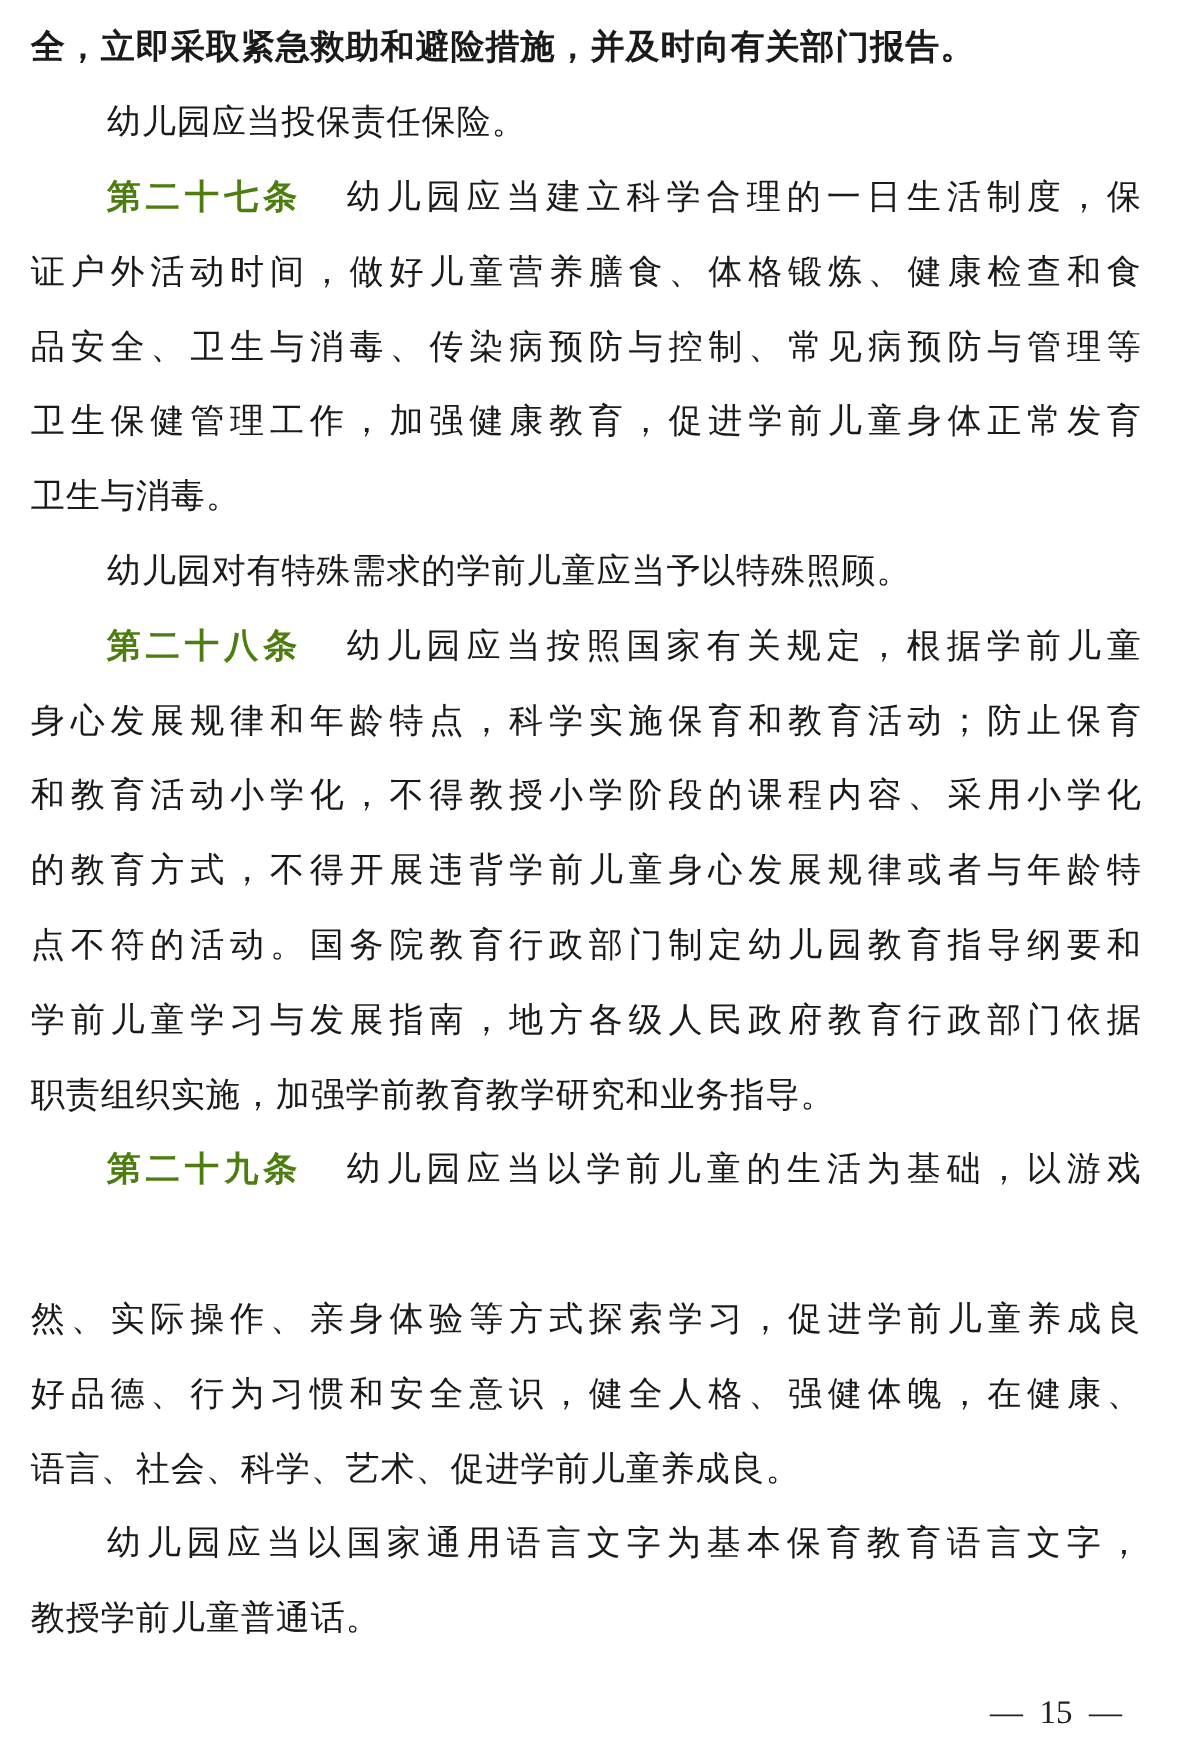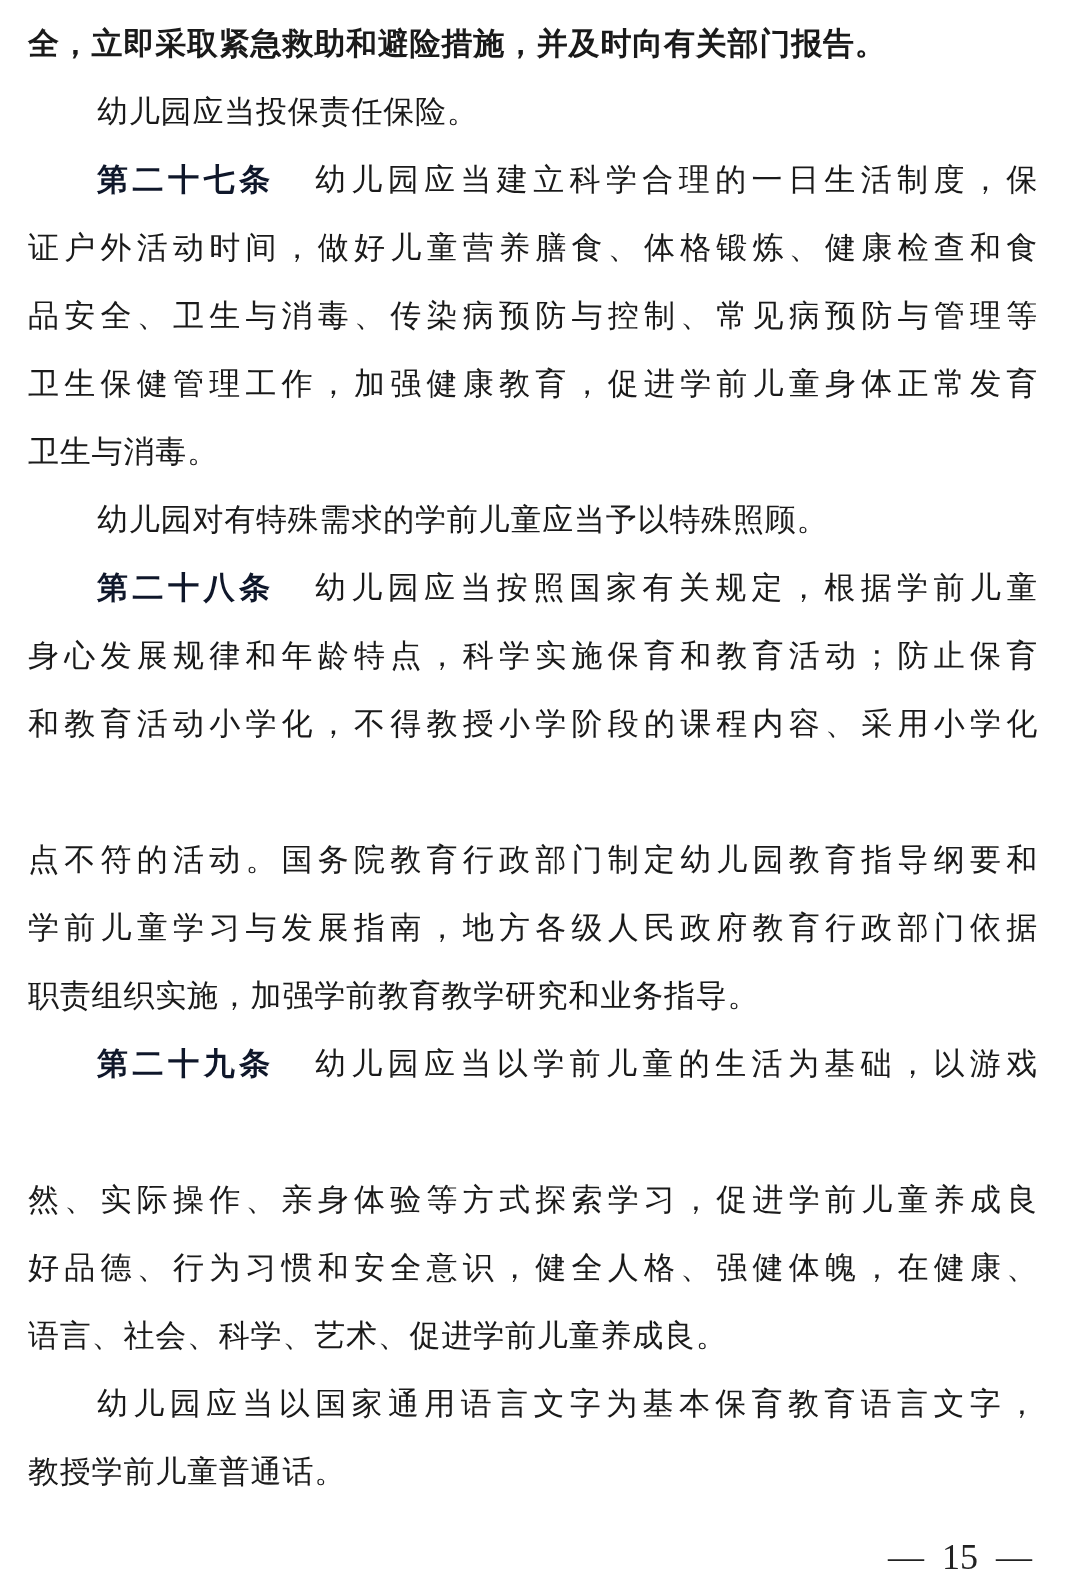--- a/index.html
+++ b/index.html
@@ -12,26 +12,26 @@
   .line {
     position: absolute; left: 28px; width: 1010px; height: 68px;
     font-size: 31px; line-height: 68px; letter-spacing: 0.8px;
     white-space: nowrap;
     text-align: justify; text-align-last: justify;
   }
   .line.last { text-align-last: left; }
   .line.indent { left: 97px; width: 941px; }
   .article-no {
     font-family: Liberation Serif, serif;
-    font-weight: bold; color: #0f172a; letter-spacing: 0; margin-right: 40px;
+    font-weight: bold; color: #4d7c0f; letter-spacing: 0; margin-right: 40px;
   }
   .page-number {
     position: absolute; top: 1532px; left: 880px; width: 160px; height: 50px;
     font-family: "Liberation Serif", "DejaVu Serif", serif;
-    font-size: 36px; line-height: 50px; color: #222; text-align: center;
+    font-size: 30px; line-height: 50px; color: #222; text-align: center;
     white-space: pre;
   }
 </style>
 </head>
 <body>
 
 <div class="page">
 
   <div class="line last" style="top:9px;font-weight:bold;">全，立即采取紧急救助和避险措施，并及时向有关部门报告。</div>
   <div class="line indent last" style="top:77px;">幼儿园应当投保责任保险。</div>
@@ -39,20 +39,21 @@
   <div class="line indent" style="top:145px;"><span class="article-no">第二十七条</span><span>幼儿园应当建立科学合理的一日生活制度，保</span></div>
   <div class="line" style="top:213px;">证户外活动时间，做好儿童营养膳食、体格锻炼、健康检查和食</div>
   <div class="line" style="top:281px;">品安全、卫生与消毒、传染病预防与控制、常见病预防与管理等</div>
   <div class="line" style="top:349px;">卫生保健管理工作，加强健康教育，促进学前儿童身体正常发育</div>
   <div class="line last" style="top:417px;">卫生与消毒。</div>
   <div class="line indent last" style="top:485px;">幼儿园对有特殊需求的学前儿童应当予以特殊照顾。</div>
 
   <div class="line indent" style="top:553px;"><span class="article-no">第二十八条</span><span>幼儿园应当按照国家有关规定，根据学前儿童</span></div>
   <div class="line" style="top:621px;">身心发展规律和年龄特点，科学实施保育和教育活动；防止保育</div>
   <div class="line" style="top:689px;">和教育活动小学化，不得教授小学阶段的课程内容、采用小学化</div>
+  <div class="line" style="top:757px;">的教育方式，不得开展违背学前儿童身心发展规律或者与年龄特</div>
   <div class="line" style="top:825px;">点不符的活动。国务院教育行政部门制定幼儿园教育指导纲要和</div>
   <div class="line" style="top:893px;">学前儿童学习与发展指南，地方各级人民政府教育行政部门依据</div>
   <div class="line last" style="top:961px;">职责组织实施，加强学前教育教学研究和业务指导。</div>
 
   <div class="line indent" style="top:1029px;"><span class="article-no">第二十九条</span><span>幼儿园应当以学前儿童的生活为基础，以游戏</span></div>
   <div class="line" style="top:1165px;">然、实际操作、亲身体验等方式探索学习，促进学前儿童养成良</div>
   <div class="line" style="top:1233px;">好品德、行为习惯和安全意识，健全人格、强健体魄，在健康、</div>
   <div class="line last" style="top:1301px;">语言、社会、科学、艺术、促进学前儿童养成良。</div>
   <div class="line indent" style="top:1369px;">幼儿园应当以国家通用语言文字为基本保育教育语言文字，</div>
   <div class="line last" style="top:1437px;">教授学前儿童普通话。</div>

